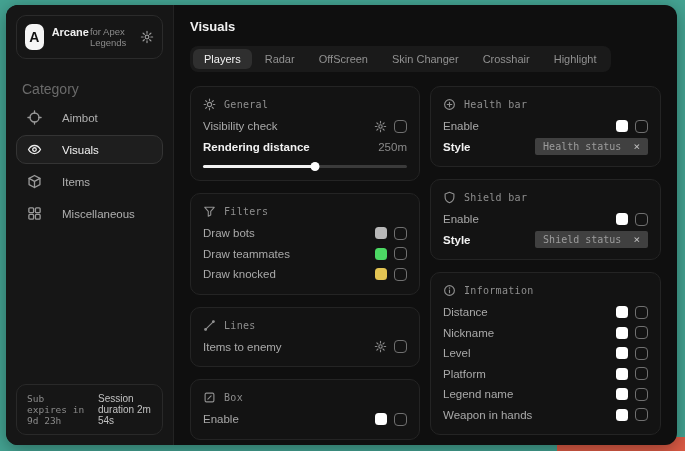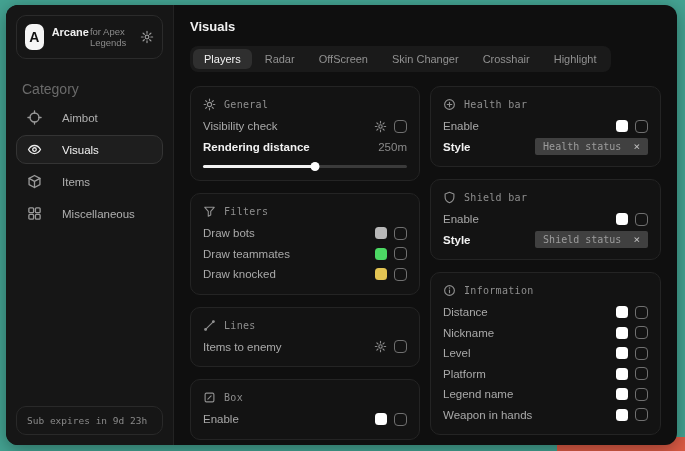--- a/index.html
+++ b/index.html
@@ -118,20 +118,21 @@
               <rect x="2" y="9" width="5" height="5" rx="1"></rect>
               <rect x="9" y="9" width="5" height="5" rx="1"></rect>
             </svg>
           </span>
           <span>Miscellaneous</span>
         </div>
       </div>
     <div class="side-spacer"></div>
     <div class="status-card">
       <span class="status-l1">Sub expires in 9d 23h</span>
+      <span class="status-l2">Session duration 2m 54s</span>
     </div>
   </div>
 
   <div class="main">
     <div class="page-title">Visuals</div>
     <div class="tabbar">
         <div class="tab active">Players</div>
         <div class="tab">Radar</div>
         <div class="tab">OffScreen</div>
         <div class="tab">Skin Changer</div>

